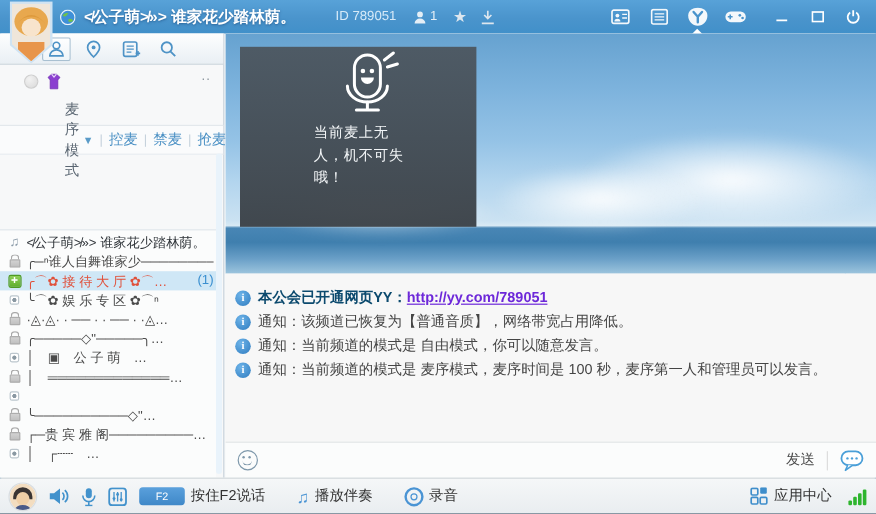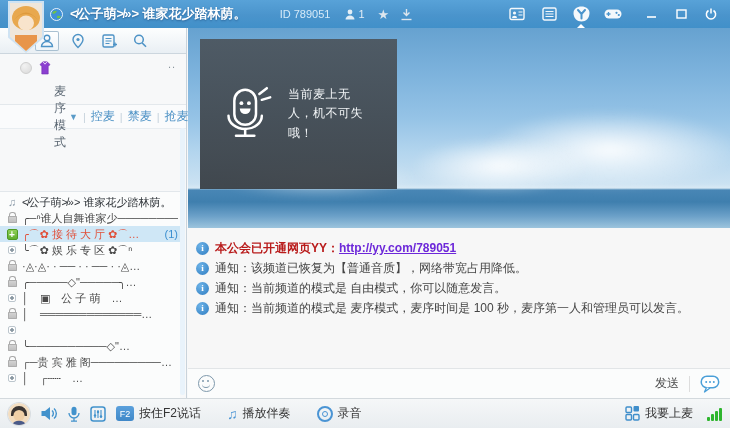--- a/index.html
+++ b/index.html
@@ -67,50 +67,50 @@
   .main{position:absolute;left:188px;top:28px;right:0;bottom:30px;background:#f7f7f7;}
   .banner{position:absolute;left:0;top:0;right:0;height:200px;overflow:hidden;
     background:linear-gradient(180deg,#66a2d0 0%,#7cb2dc 22%,#95c3e6 45%,#b3d5ee 62%,#cbe2f2 78%,#d8e9f4 80%,
       #4886b5 81%,#3f7fae 87%,#6ba0c8 94%,#9cc4dd 100%);}
   .cloud{position:absolute;background:radial-gradient(ellipse at center,rgba(255,255,255,.95) 0%,rgba(255,255,255,0) 70%);filter:blur(5px);}
   .cloud.c1{right:-10px;top:82px;width:260px;height:80px;}
   .cloud.c2{right:140px;top:110px;width:180px;height:56px;}
   .cloud.c3{left:30px;top:130px;width:200px;height:40px;opacity:.6;}
   .mic-card{position:absolute;left:12px;top:11px;width:197px;height:150px;
     background:linear-gradient(180deg,rgba(74,80,86,.88),rgba(52,58,64,.92));
-    display:flex;align-items:center;color:#f2f5f7;}
+    display:flex;align-items:center;color:#f2f5f7;flex-direction:column;}
   .mic-card svg{margin-left:16px;flex:none;}
   .mic-card-text{width:86px;margin-left:12px;font-size:12px;line-height:1.6;letter-spacing:.5px;}
   .join-btn{position:absolute;left:242px;top:115px;width:84px;height:27px;box-sizing:border-box;
     background:rgba(252,253,253,.95);border:1px solid #d4dade;border-radius:2px;
     font-size:12px;color:#5a6a74;display:flex;align-items:center;justify-content:center;cursor:pointer;}
   .toggle-stem{position:absolute;left:516px;top:200px;width:1px;height:8px;background:#93c0e2;}
   .banner-toggle{position:absolute;left:506px;top:207px;width:22px;height:20px;background:#fff;border-radius:3px;
     box-shadow:0 1px 3px rgba(0,0,0,.2);display:flex;align-items:center;justify-content:center;
     color:#6aaede;font-size:13px;font-weight:bold;cursor:pointer;}
   .chat{position:absolute;left:0;right:0;top:200px;bottom:30px;background:#f7f7f7;padding-top:10px;}
   .msg{display:flex;align-items:center;height:20px;padding-left:8px;font-size:12px;color:#454545;white-space:nowrap;}
   .info-icon{width:13px;height:13px;flex:none;border-radius:50%;
     background:radial-gradient(circle at 35% 30%,#6db3e8,#2f7cc0);color:#fff;
     font-size:9px;font-weight:bold;display:flex;align-items:center;justify-content:center;margin-right:6px;
     font-family:"Liberation Serif","DejaVu Serif",serif;}
   .msg.announce{font-weight:bold;}
-  .msg-prefix{color:#b91c1c;}
+  .msg-prefix{color:#0c4a6e;}
   .msg-link{color:#6d28d9;text-decoration:underline;cursor:pointer;}
   .input-bar{position:absolute;left:0;right:0;bottom:0;height:30px;box-sizing:border-box;
     background:#fbfcfc;border-top:1px solid #e2e5e7;display:flex;align-items:center;padding:0 10px;}
   .send-label{font-size:12px;color:#4a4a4a;cursor:pointer;}
   .in-sep{width:1px;height:16px;background:#ddd;margin:0 10px;}
   
   .statusbar{position:absolute;left:0;right:0;bottom:0;height:30px;box-sizing:border-box;
     background:linear-gradient(180deg,#f5f7f8,#e9edf0);border-top:1px solid #d3d9dd;
     display:flex;align-items:center;padding:0 8px;gap:10px;}
   .sb-avatar{width:22px;height:22px;border-radius:50%;overflow:hidden;flex:none;box-shadow:0 0 0 1px #d8dde1;}
   .sb-ic{display:flex;align-items:center;justify-content:center;cursor:pointer;flex:none;}
-  .f2-chip{width:18px;height:15px;background:linear-gradient(180deg,#5aa0dc,#3f88c8);border-radius:3px;
+  .f2-chip{width:38px;height:15px;background:linear-gradient(180deg,#5aa0dc,#3f88c8);border-radius:3px;
     color:#fff;font-size:9px;font-weight:normal;display:flex;align-items:center;justify-content:center;flex:none;}
   .sb-label{font-size:12px;color:#333;white-space:nowrap;}
   .sb-group{display:flex;align-items:center;gap:5px;cursor:pointer;}
   .note-glyph{color:#4a94d4;font-size:14px;}
   .rec-ring{width:12px;height:12px;border:2px solid #4a94d4;border-radius:50%;display:flex;align-items:center;justify-content:center;}
   .rec-ring::before{content:"";width:4px;height:4px;border:1px solid #4a94d4;border-radius:50%;}
   .sb-right{margin-left:auto;display:flex;align-items:center;gap:6px;}
   .bars{display:flex;align-items:flex-end;gap:1px;height:14px;margin-left:8px;}
   .bars i{width:3px;background:#2eb52e;border-radius:1px;}
   .smiley{width:17px;height:17px;border:1.5px solid #7e98ab;border-radius:50%;position:relative;box-sizing:border-box;cursor:pointer;}
@@ -449,21 +449,21 @@
       <span class="sb-label">录音</span>
     </span>
     <span class="sb-right">
       <span class="sb-group">
         <svg width="15" height="15" viewBox="0 0 15 15">
           <rect x="1" y="1" width="5.5" height="5.5" rx="1" fill="none" stroke="#3f8ecb" stroke-width="1.4"></rect>
           <rect x="8.5" y="0" width="5.5" height="5.5" rx="1" fill="#3f8ecb"></rect>
           <rect x="1" y="8.5" width="5.5" height="5.5" rx="1" fill="none" stroke="#3f8ecb" stroke-width="1.4"></rect>
           <rect x="8.5" y="8.5" width="5.5" height="5.5" rx="1" fill="none" stroke="#3f8ecb" stroke-width="1.4"></rect>
         </svg>
-        <span class="sb-label">我要上麦</span>
+        <span class="sb-label">应用中心</span>
       </span>
       <span class="bars">
         <i style="height:4px;"></i>
           <i style="height:7px;"></i>
           <i style="height:10px;"></i>
           <i style="height:13px;"></i>
       </span>
     </span>
   </div>
 

